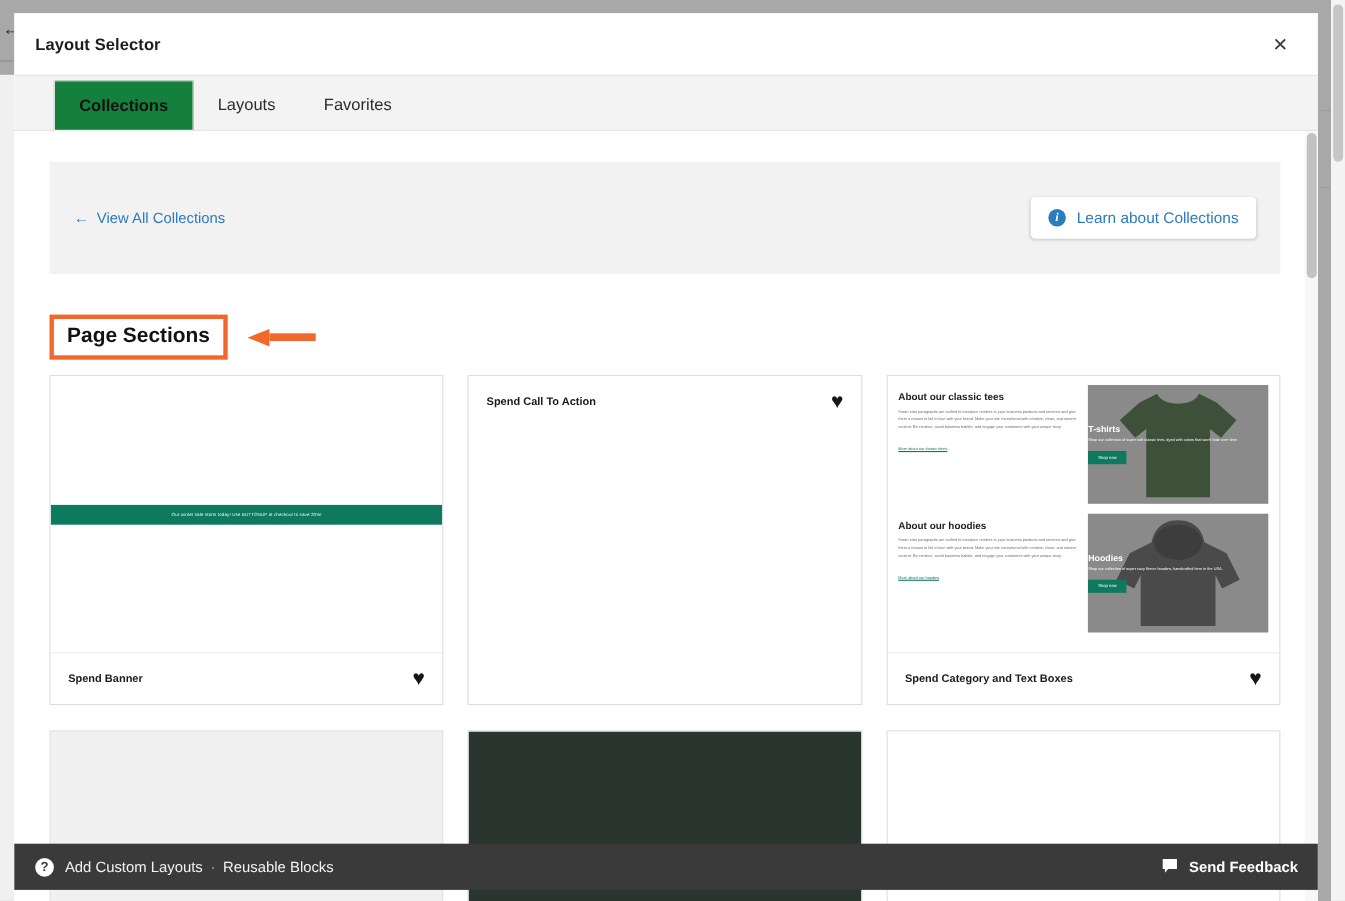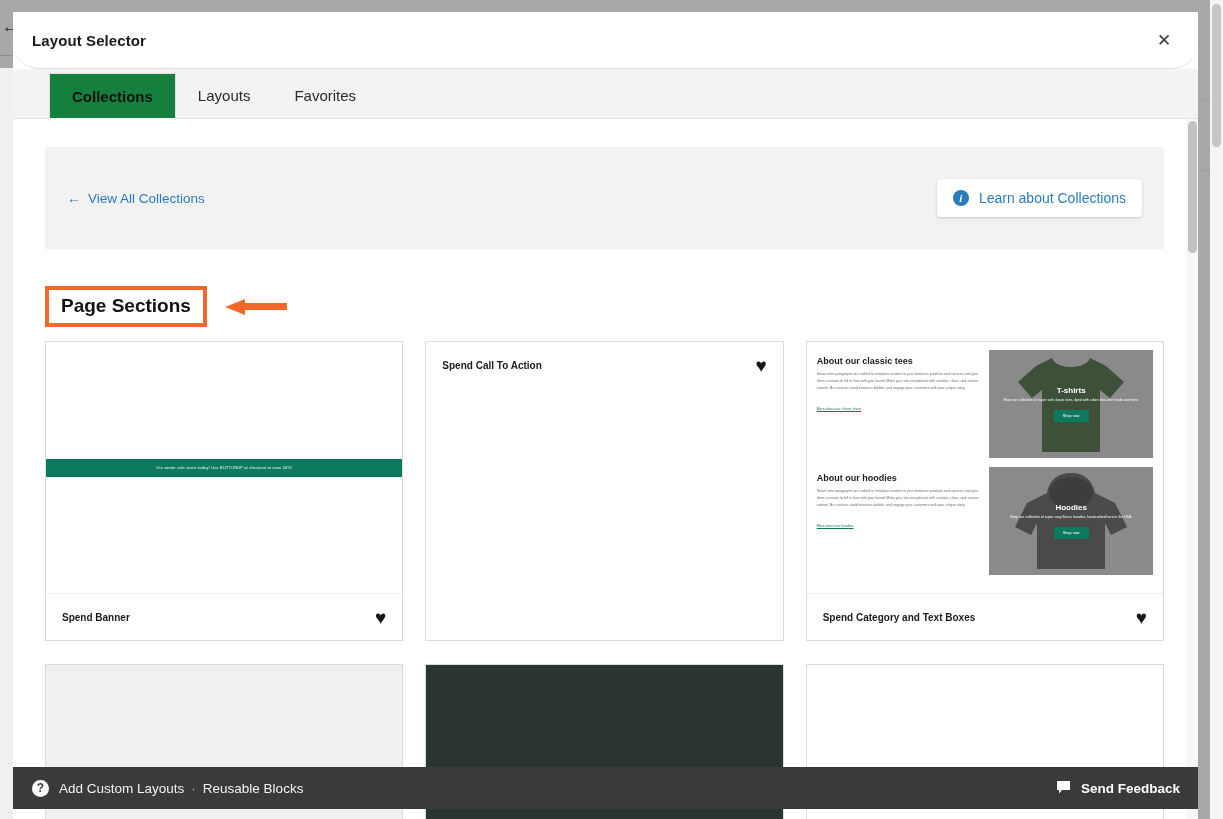--- a/index.html
+++ b/index.html
@@ -42,21 +42,20 @@
     overflow: hidden;
   }
 
   
   #modal-header {
     height: 57px; flex: none;
     border-bottom: 1px solid #e0e0e0;
     display: flex; align-items: center;
     padding: 0 20px 0 19px;
     background: #fff;
-    border-radius: 26px;
   }
   #modal-title {
     font-size: 15px; font-weight: bold; color: #1c1c1c;
     letter-spacing: .1px;
   }
   #close-button {
     margin-left: auto; width: 28px; height: 28px;
     display: flex; align-items: center; justify-content: center;
     background: none; border: none; cursor: pointer;
     color: #3c3c3c; font-size: 17px; line-height: 1;
@@ -207,21 +206,21 @@
   
   .thumb-cat { background: #fff; padding: 8px 10px; display: flex; flex-direction: column; gap: 9px; }
   .cat-row { display: flex; gap: 9px; align-items: flex-start; }
   .cat-text { width: 50%; padding-top: 6px; }
   .cat-text h4 { font-size: 9px; color: #1c1c1c; font-weight: bold; margin-bottom: 5px; }
   .cat-text p { font-size: 3.5px; color: #6d6d6d; line-height: 1.95; margin-bottom: 5px; }
   .cat-text a { font-size: 3.5px; color: #0d7a5f; text-decoration: underline; }
   .cat-img {
     width: 50%; height: 108px; background: #8a8a8a;
     position: relative; display: flex; flex-direction: column;
-    align-items: center; justify-content: center; gap: 3px;
+    align-items: flex-start; justify-content: center; gap: 3px;
     overflow: hidden;
   }
   .cat-img .garment {
     position: absolute; left: 50%; top: 50%; transform: translate(-50%,-50%);
   }
   .cat-img .cat-ttl { position: relative; color: #fff; font-size: 8px; font-weight: bold; }
   .cat-img .cat-sub {
     position: relative; color: #fff; font-size: 3.5px; text-align: center;
     line-height: 1.6; max-width: 86%;
   }

